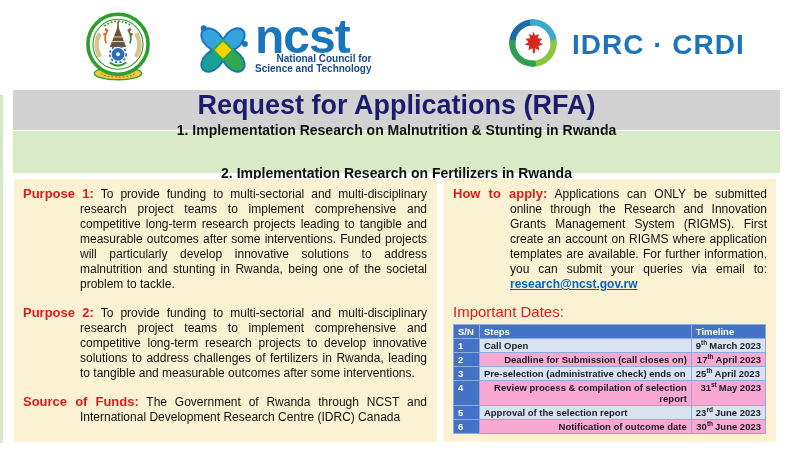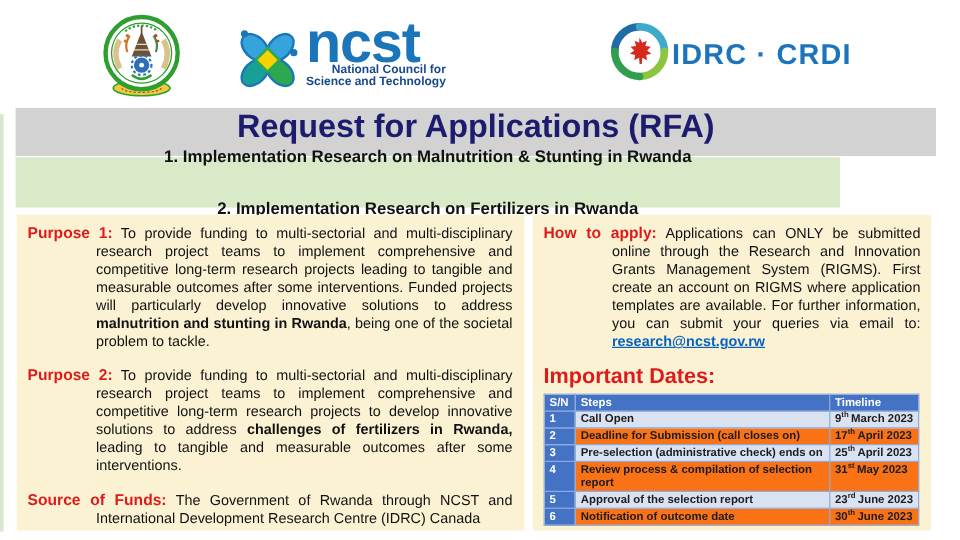--- a/index.html
+++ b/index.html
@@ -8,56 +8,56 @@
             font-family:"Liberation Sans", sans-serif; }
 
   
   .logo-strip { position:absolute; left:0; top:0; width:800px; height:88px; background:#fff; }
   .rwanda-logo { position:absolute; left:72px; top:6px; }
   .ncst-logo { position:absolute; left:195px; top:22px; display:flex; align-items:flex-start; }
   .ncst-text { margin-left:4px; }
   .ncst-word { font-size:48px; font-weight:bold; color:#1B75BB; line-height:30px; letter-spacing:-1px; }
   .ncst-sub { font-size:10px; font-weight:bold; color:#17498C; line-height:10px; text-align:right; margin-top:2px; }
   .idrc-logo { position:absolute; left:506px; top:16px; display:flex; align-items:center; }
-  .idrc-word { font-size:24px; font-weight:bold; color:#1C75BC; letter-spacing:1px; }
+  .idrc-word { font-size:28px; font-weight:bold; color:#1C75BC; margin-left:12px; letter-spacing:1px; }
 
   
   .title-band { position:absolute; left:13px; top:90px; width:767px; height:40px; background:#D2D2D2;
                 display:flex; align-items:flex-start; justify-content:center; }
   .title-band .t { font-size:27px; font-weight:bold; color:#1C1C6E; }
-  .sub-band { position:absolute; left:13px; top:131px; width:687px; height:42px; background:#D9EAC8;
+  .sub-band { position:absolute; left:13px; top:131px; width:767px; height:42px; background:#D9EAC8;
               display:flex; flex-direction:column; align-items:center; justify-content:center;gap:24px; }
   .sub-band .s { font-size:14px; font-weight:bold; color:#111; line-height:19px; }
 
   .edge-strip { position:absolute; left:0; top:95px; width:3px; height:348px; background:#D7E7CC; }
 
   
   .panel { position:absolute; top:179px; height:263px; background:#FBF1D3; overflow:hidden; }
   .panel-left  { left:14px;  width:423px; padding:7px 10px 0 9px; }
   .panel-right { left:444px; width:332px; padding:7px 9px 0 9px; }
 
   .panel p { font-size:12px; line-height:15px; text-align:justify; color:#111; }
   .hang { padding-left:57px; text-indent:-57px; }
   .lbl { color:#DE1B1B; font-weight:bold; font-size:13px; }
-  .b { font-weight:bold;margin-top:24px; }
+  .b { font-weight:normal;margin-top:24px; }
   .mb { margin-bottom:13px; }
   .mb2 { margin-bottom:11px; }
   a.email { color:#0563C1; text-decoration:underline; font-weight:bold;margin-top:37px; }
 
-  .dates-head { font-size:18px; font-weight:bold; color:#DE1B1B; margin:2px 0 4px 0; }
+  .dates-head { font-size:15px; font-weight:normal; color:#DE1B1B; margin:2px 0 4px 0; }
 
   
   table.dates { border-collapse:collapse; width:313px; font-size:9.5px; }
   table.dates th, table.dates td { border:1px solid #8FAADC; padding:1px 4px; line-height:11px; vertical-align:top; }
   table.dates th { background:#4472C4; color:#fff; text-align:left; font-weight:bold; }
   td.sn { background:#4472C4; color:#fff; font-weight:bold; width:26px; }
   td.step { font-weight:bold; color:#1B1B22; width:216px; }
   td.date { font-weight:bold; color:#1B1B22; white-space:nowrap; }
   tr.band td.step, tr.band td.date { background:#D9E2F0; }
-  tr.plain td.step, tr.plain td.date { background:#f97316; }
+  tr.plain td.step, tr.plain td.date { background:#f9a8d4;text-align:right; }
   td.date sup { font-size:6.5px; vertical-align:super; line-height:0; }
   td.date .my { margin-left:2px; }
 </style>
 </head>
 <body>
 
 <div class="canvas">
 
   <div class="edge-strip"></div>
 

